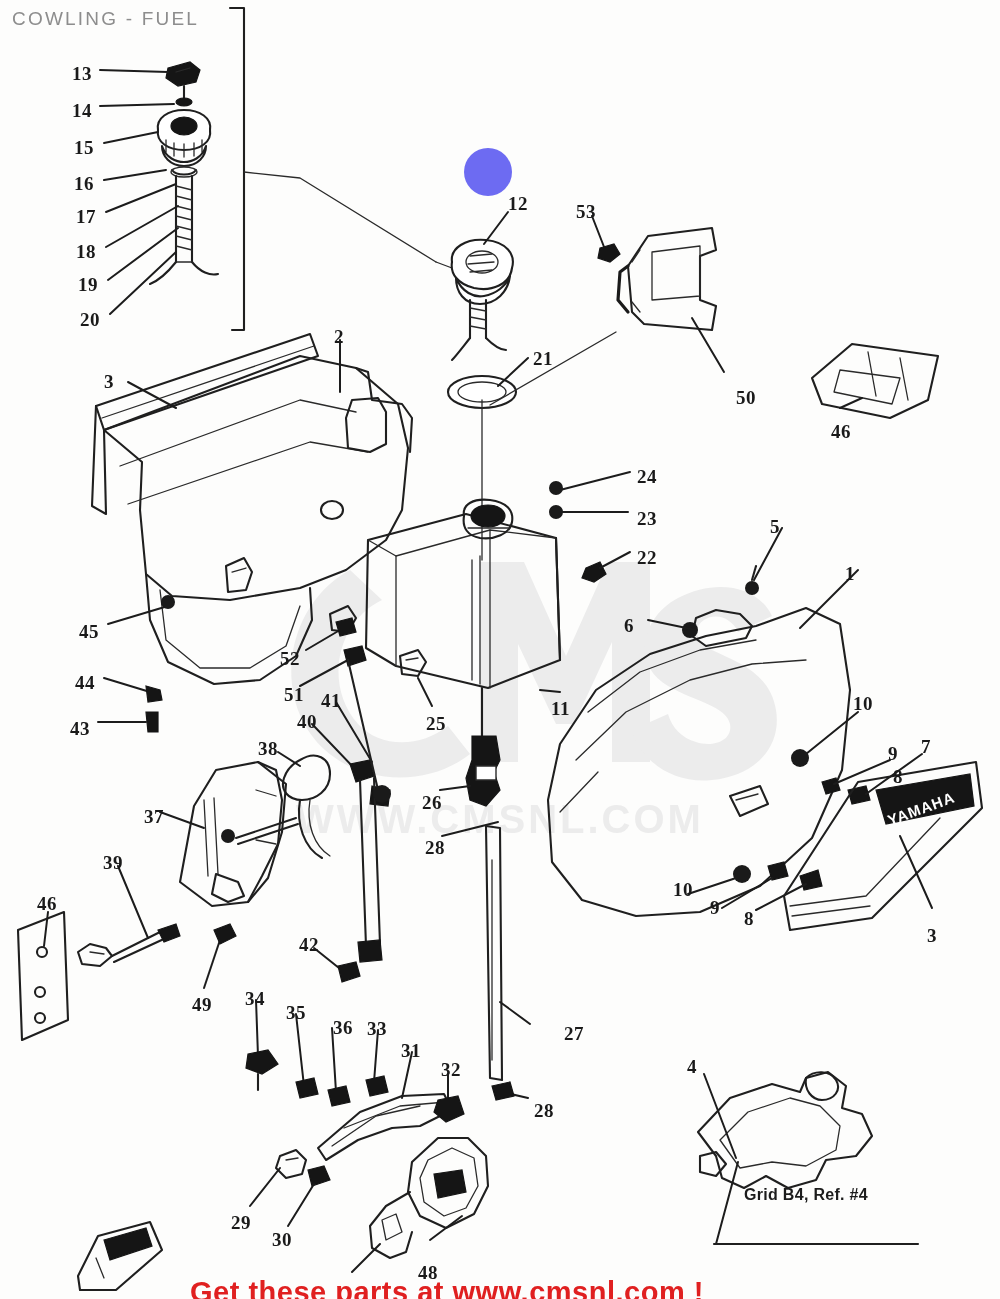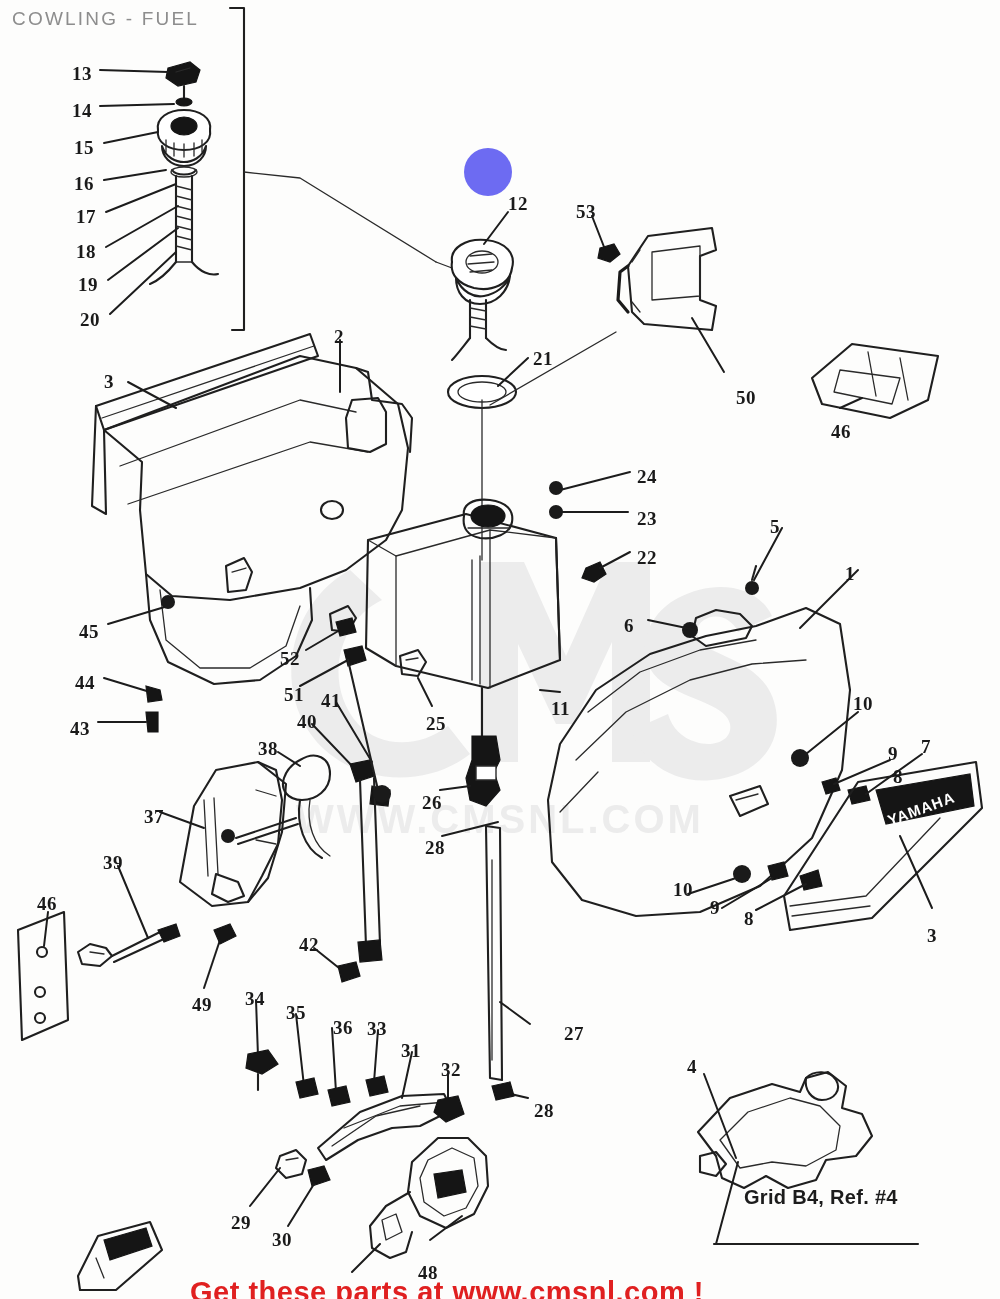--- a/index.html
+++ b/index.html
@@ -43,21 +43,21 @@
     font-size: 19px;
     color: #1a1a1a;
     white-space: nowrap;
     user-select: none;
     letter-spacing: 0.5px;
   }
   .grid-ref {
     position: absolute;
     font-family: "Liberation Sans", sans-serif;
     font-weight: bold;
-    font-size: 20px;
+    font-size: 16px;
     color: #1c1c1c;
     white-space: nowrap;
     letter-spacing: 0.3px;
   }
   .promo-text {
     position: absolute;
     left: 190px;
     top: 1276px;
     font-family: "Liberation Sans", sans-serif;
     font-weight: bold;

